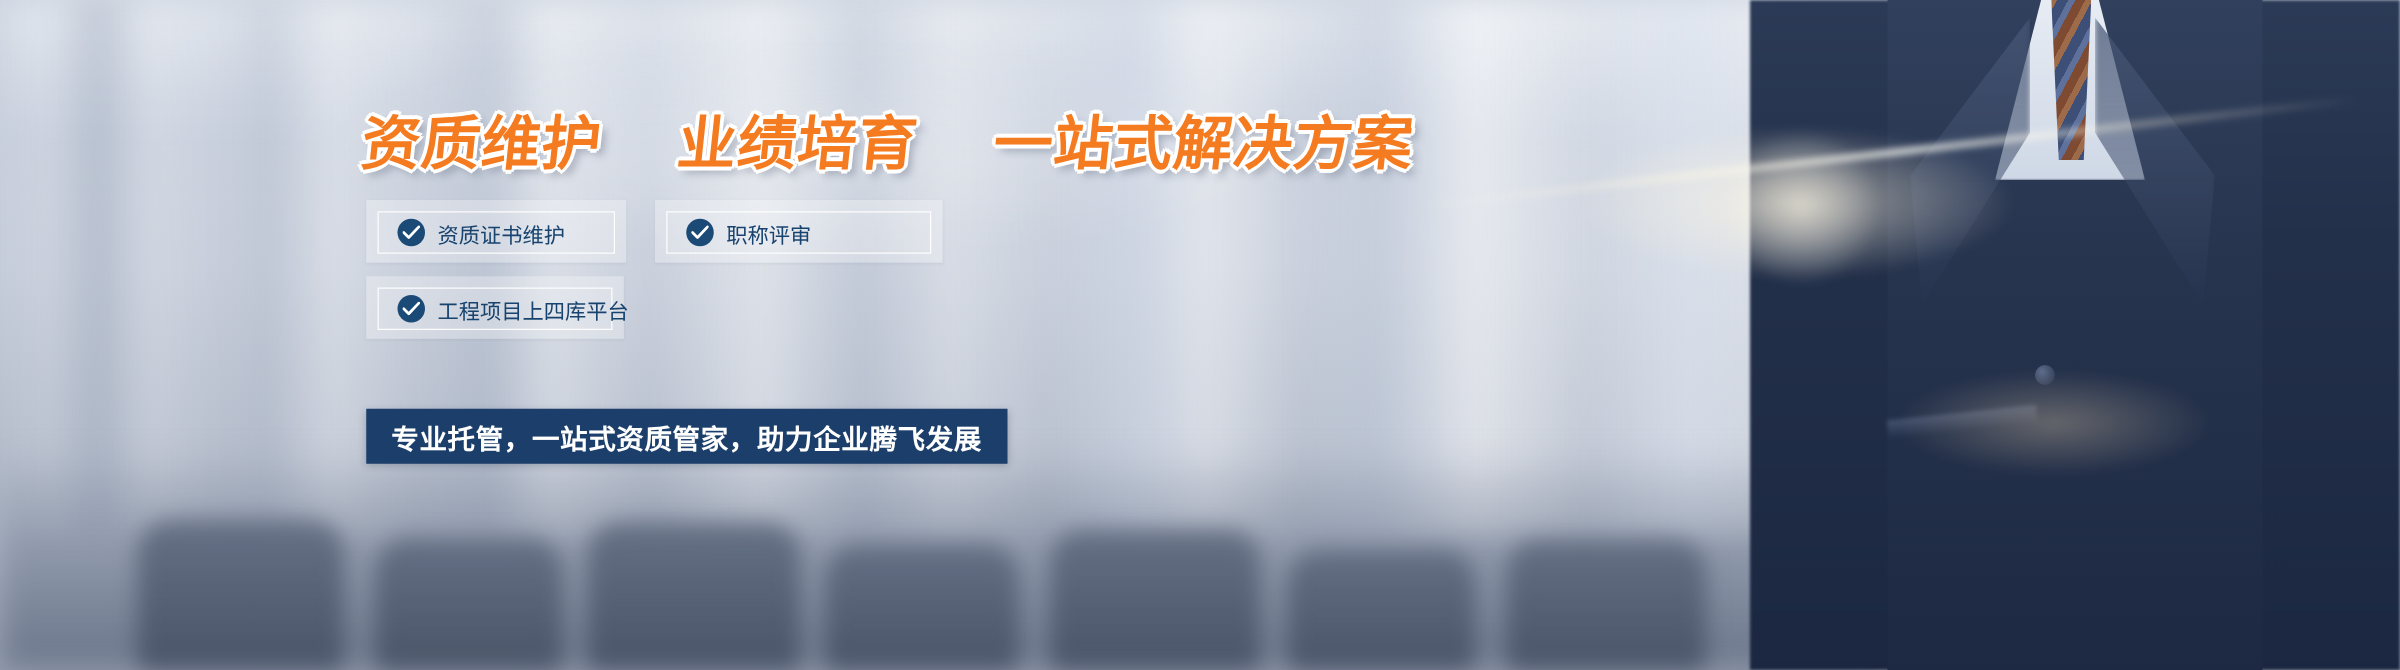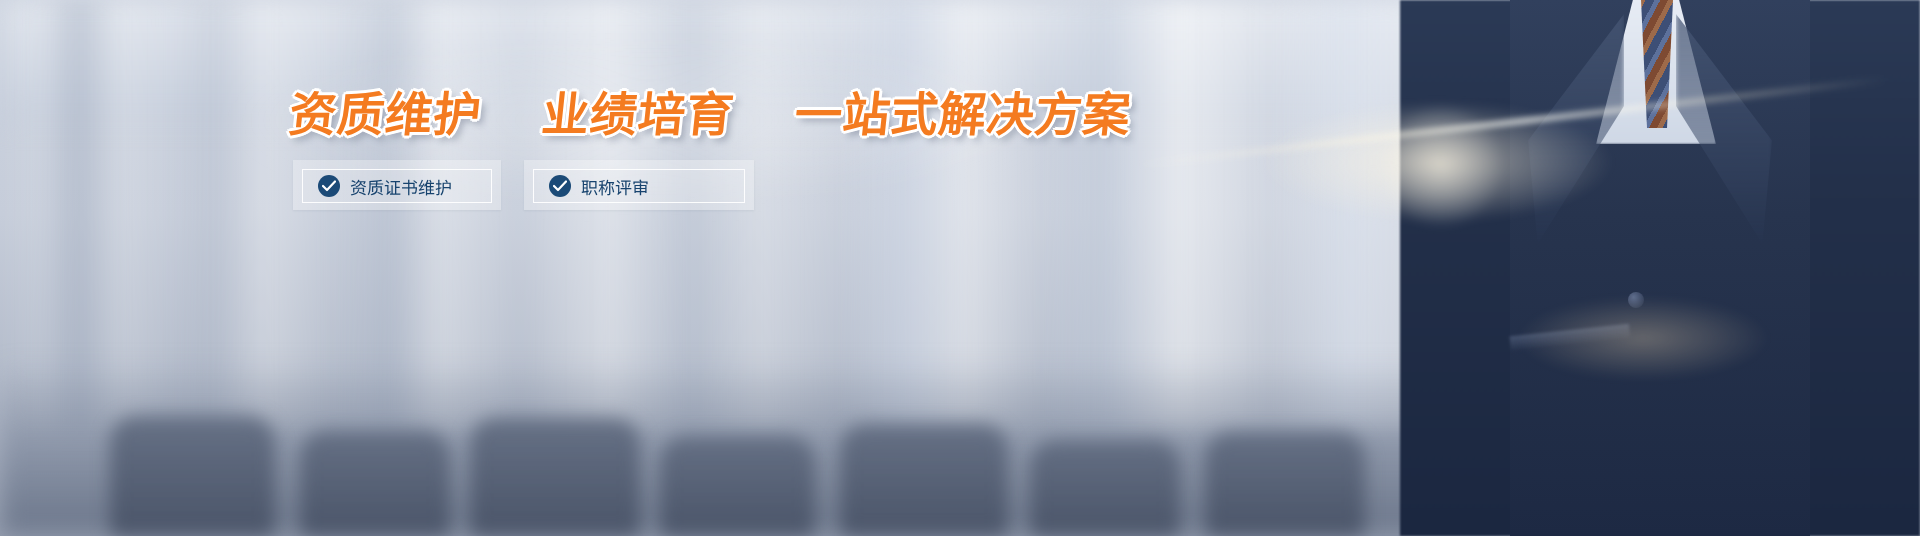--- a/index.html
+++ b/index.html
@@ -247,19 +247,32 @@
               <svg width="14" height="12" viewBox="0 0 14 12">
                   <path d="M1 6 L5 10 L13 1.5" stroke="#ffffff" stroke-width="2.2" fill="none" stroke-linecap="round" stroke-linejoin="round"></path>
                 </svg>
             </span>
             <span class="badge-label">职称评审</span>
           </div>
         </div>
       </div>
 
       <div class="badge-row">
+        <div class="badge w-c">
+          <div class="badge-inner">
+            <span class="check-icon">
+              <svg width="14" height="12" viewBox="0 0 14 12">
+                  <path d="M1 6 L5 10 L13 1.5" stroke="#ffffff" stroke-width="2.2" fill="none" stroke-linecap="round" stroke-linejoin="round"></path>
+                </svg>
+            </span>
+            <span class="badge-label">工程项目上四库平台</span>
+          </div>
+        </div>
       </div>
 
     </div>
 
+    <div class="tagline">
+      <span class="tagline-text">专业托管，一站式资质管家，助力企业腾飞发展</span>
+    </div>
 
   </div>
 </div>
 
 </body></html>

